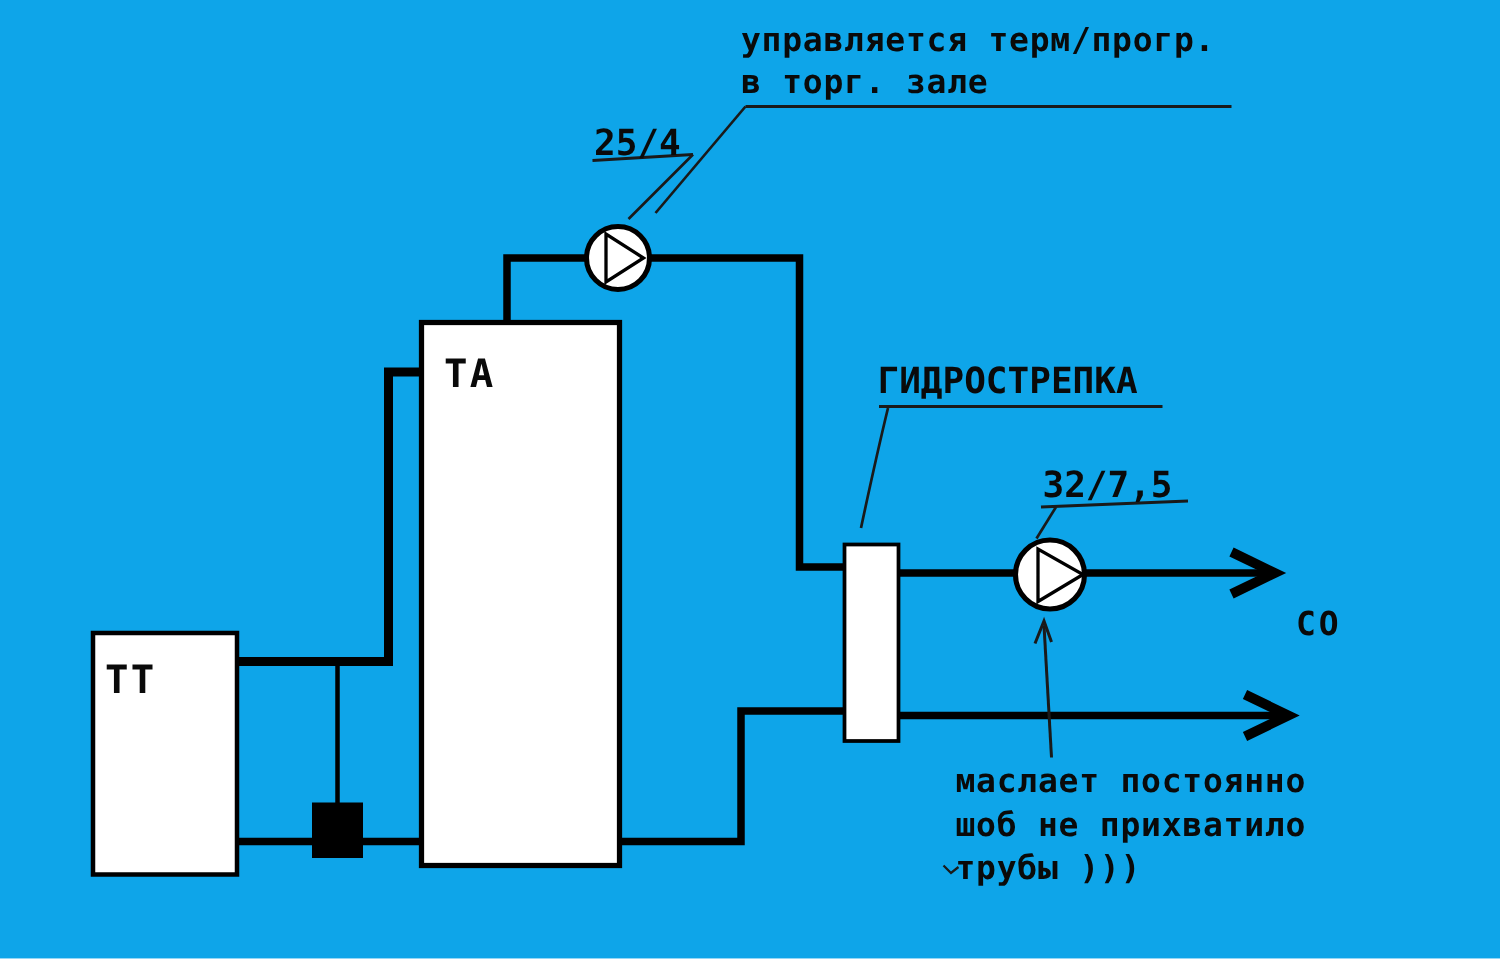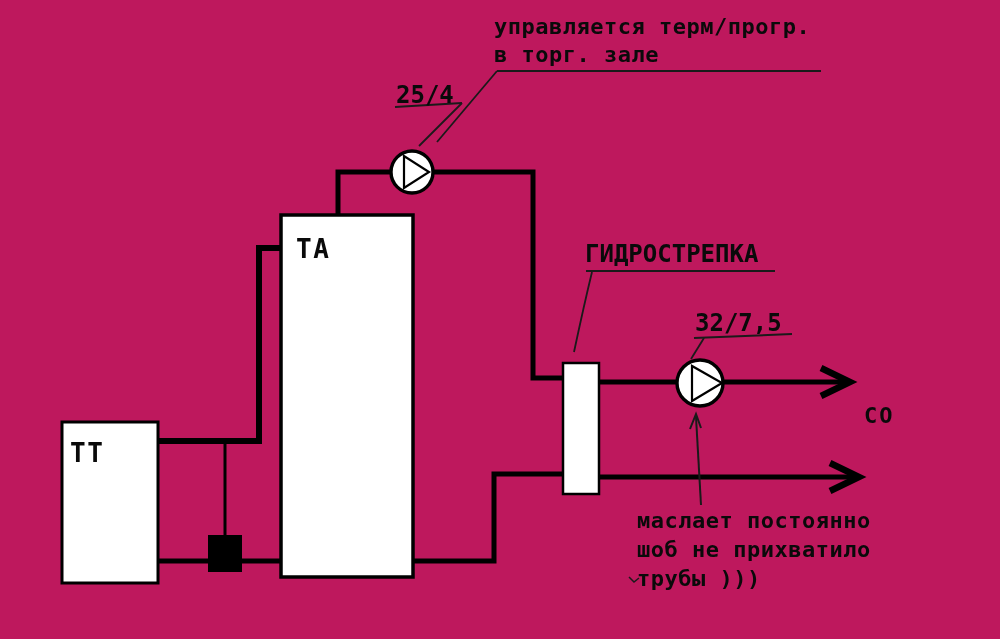--- a/index.html
+++ b/index.html
@@ -8,21 +8,21 @@
     background: #ffffff;
     width: 1000px;
     height: 639px;
     overflow: hidden;
     font-family: "DejaVu Sans Mono", "Liberation Mono", monospace;
   }
   .canvas-wrap {
     position: relative;
     width: 1000px;
     height: 639px;
-    background: #be185d;
+    background: #0ea5e9;
   }
   svg { display: block; }
   svg text {
     font-family: "DejaVu Sans Mono", "Liberation Mono", monospace;
     font-weight: bold;
     fill: #0a0a0a;
     white-space: pre;
   }
   .note  { font-size: 22px; letter-spacing: 0.5px; }
   .tag   { font-size: 24px; }

